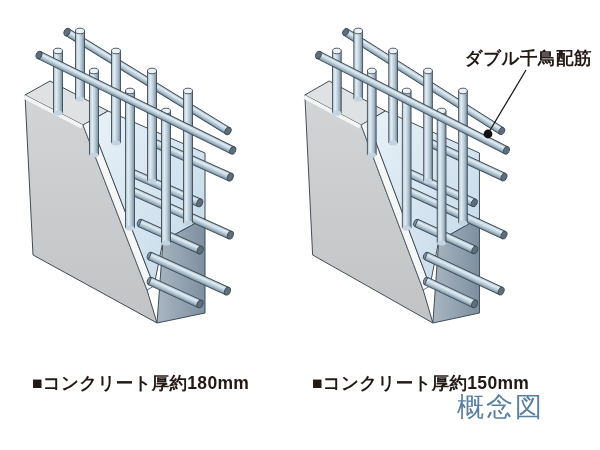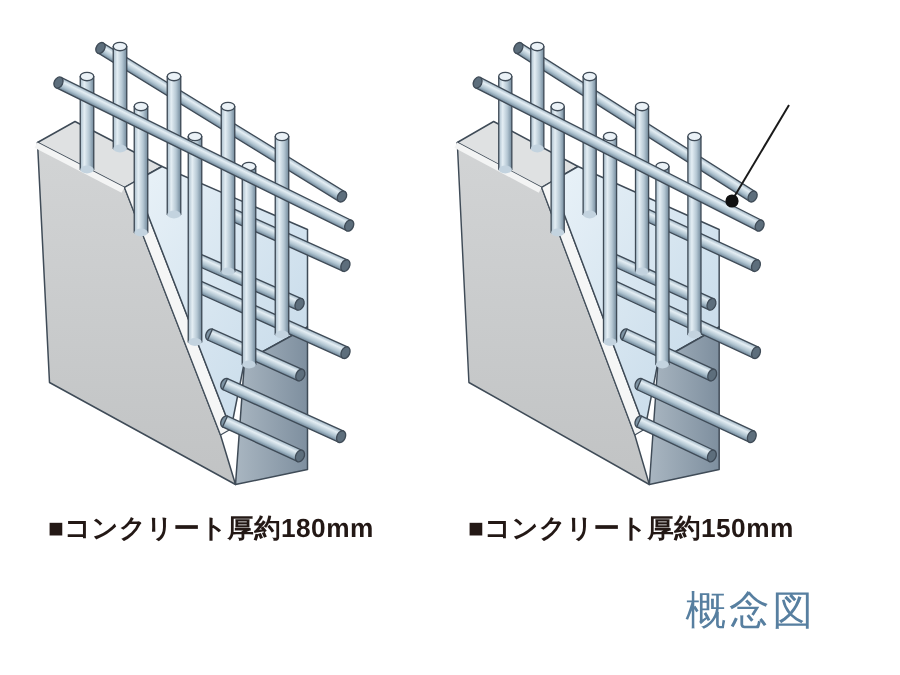--- a/index.html
+++ b/index.html
@@ -3,21 +3,21 @@
 <meta charset="utf-8">
 <style>
   html,body{margin:0;padding:0;background:#fff;}
   .stage{
     position:relative;width:600px;height:450px;background:#ffffff;
     overflow:hidden;font-family:"Liberation Sans","DejaVu Sans",sans-serif;
   }
   .stage svg{position:absolute;left:0;top:0;}
   .caption-label{
     position:absolute;white-space:nowrap;font-size:17.5px;font-weight:700;
-    color:#231815;letter-spacing:0.3px;
+    color:#231815;letter-spacing:0.3px;margin-top:31px;
   }
   .caption-left{left:32px;top:340px;}
   .caption-right{left:312px;top:340px;}
   .callout-label{
     position:absolute;right:8px;top:46px;white-space:nowrap;
     font-size:17.5px;font-weight:700;color:#231815;letter-spacing:0.5px;
   }
   .footnote{
     position:absolute;left:457px;top:389px;white-space:nowrap;
     font-size:27px;font-weight:400;color:#577fa0;letter-spacing:2px;
@@ -161,16 +161,17 @@
     <use href="#wall-shape" transform="translate(300,13) scale(0.97,1)"></use>
 
     <line x1="526" y1="70" x2="489" y2="132" stroke="#1a1a1a" stroke-width="1.3"></line>
     <circle cx="488" cy="134" r="4.4" fill="#111111"></circle>
   </svg>
 
   <div class="caption-label caption-left">■コンクリート厚約180mm</div>
 
   <div class="caption-label caption-right">■コンクリート厚約150mm</div>
 
+  <div class="callout-label">ダブル千鳥配筋</div>
 
   <div class="footnote">概念図</div>
 
 </div>
 
 </body></html>

